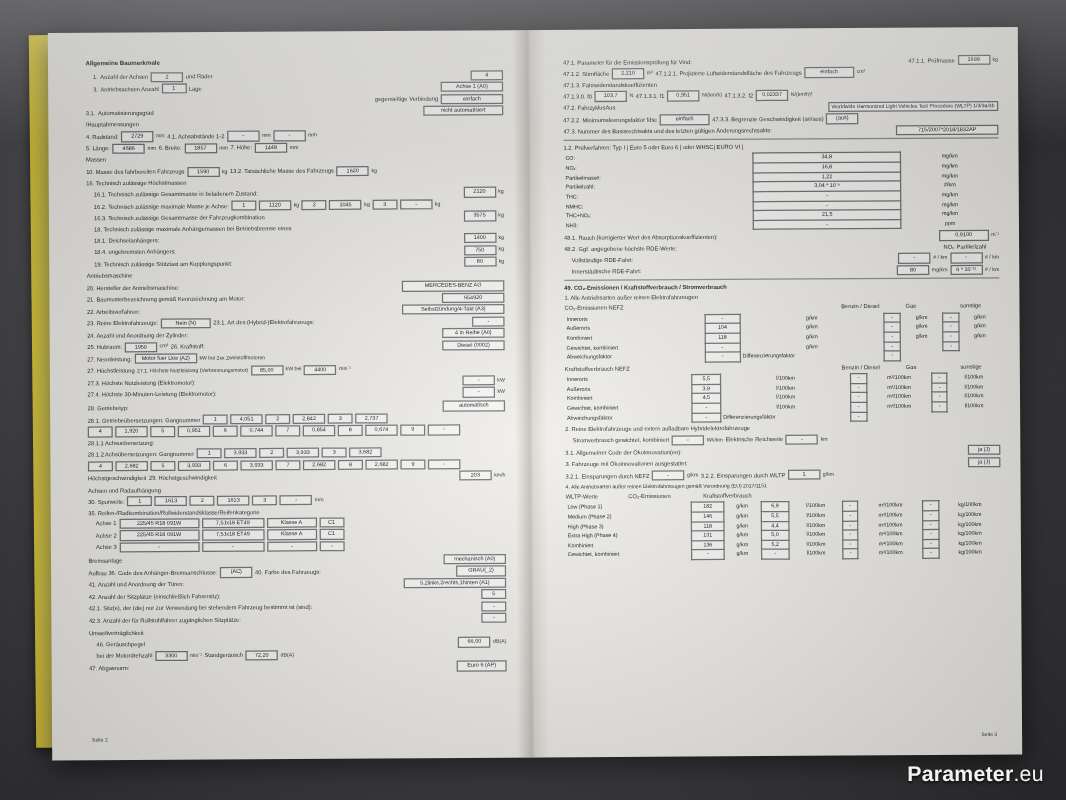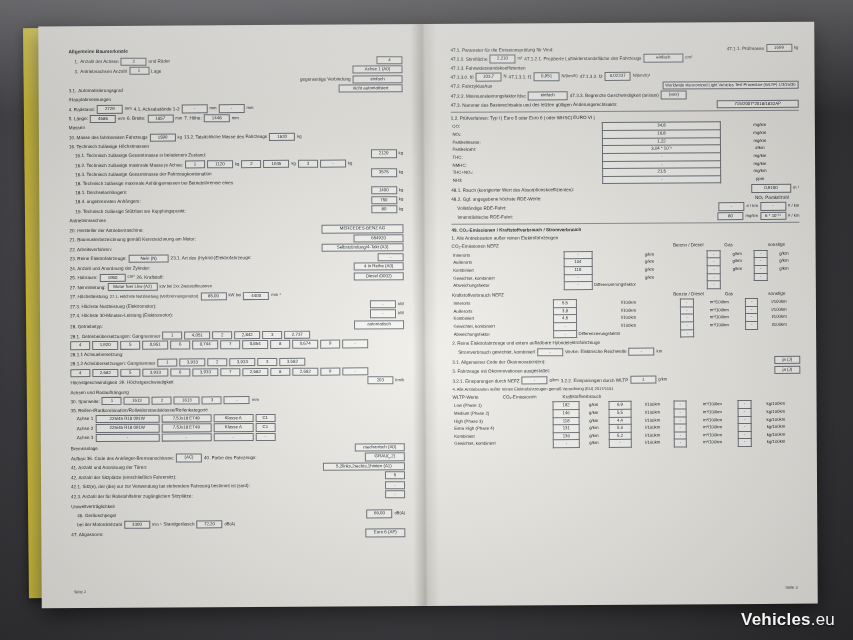--- a/index.html
+++ b/index.html
@@ -785,14 +785,14 @@
     </div>
     <div class="footer" id="foot-r">Seite 3</div>
   </div>
 
   <div id="spine"></div>
 </div>
 
 <div id="vign"></div>
 
 <div id="wm">
-  <b>Vehicles</b><span>.eu</span>
+  <b>Parameter</b><span>.eu</span>
 </div>
 
 </body></html>

